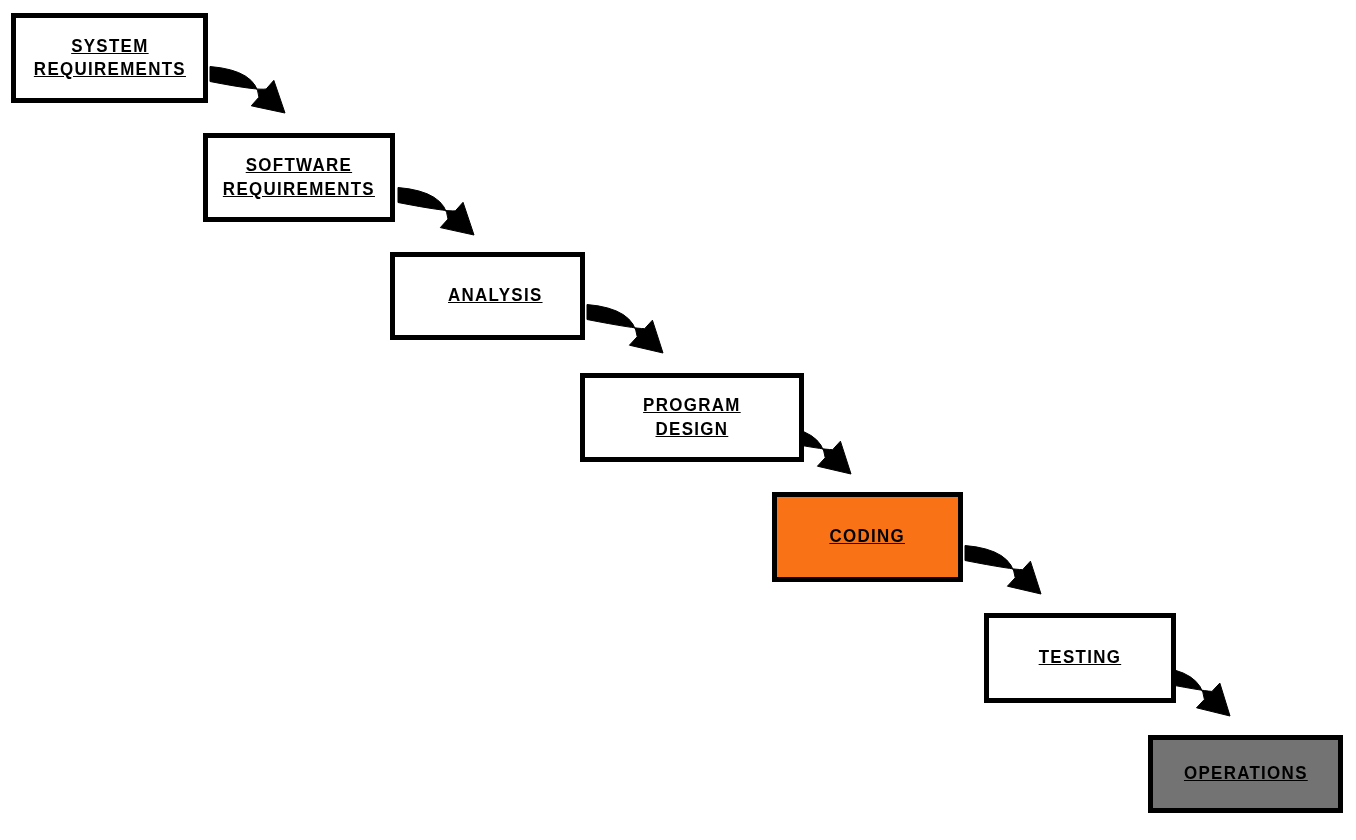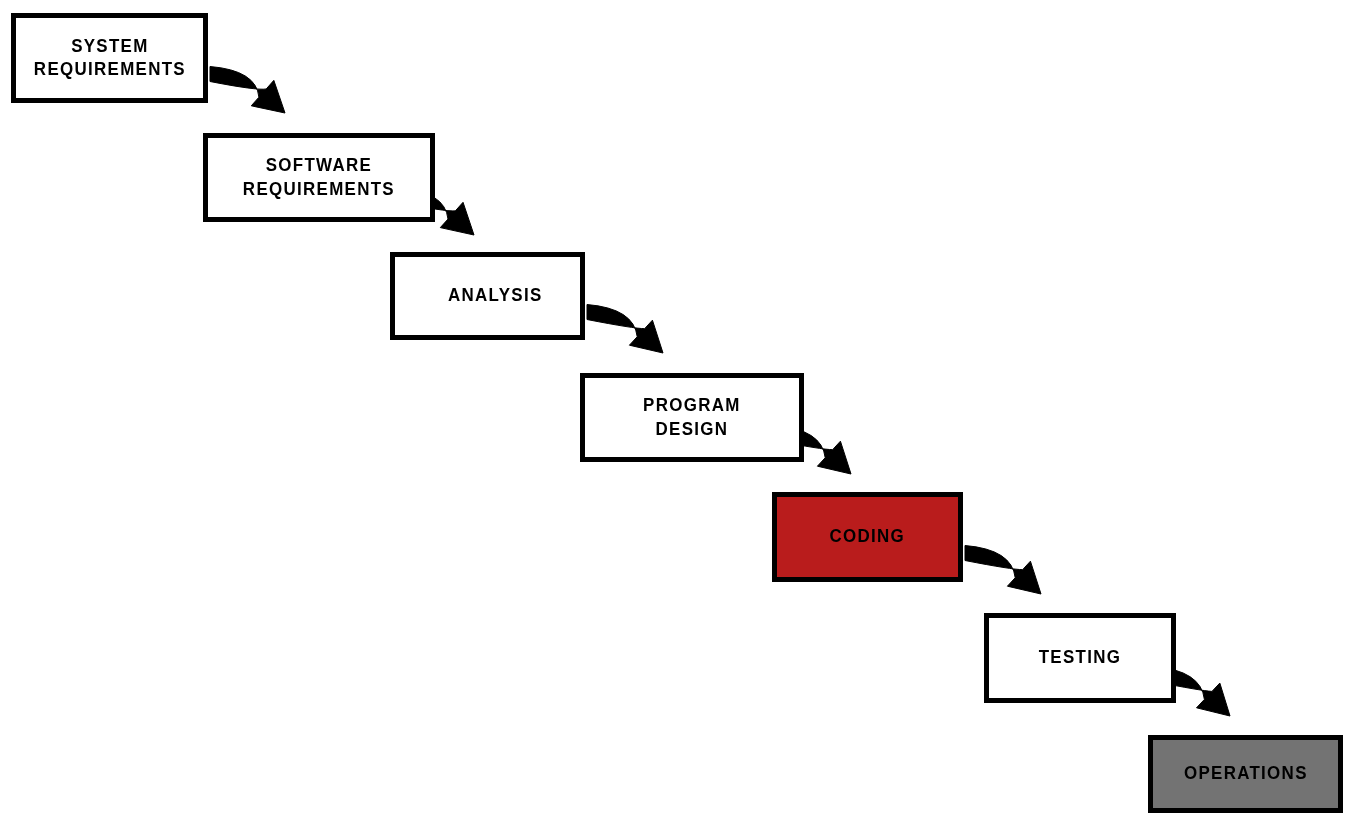--- a/index.html
+++ b/index.html
@@ -22,20 +22,21 @@
     height: 840px;
   }
   .stage-box {
     position: absolute;
     box-sizing: border-box;
     background: #ffffff;
     border: 5px solid #000000;
     display: flex;
     align-items: center;
     justify-content: center;
+    text-decoration: underline;
   }
   .stage-label {
     text-align: center;
     font-family: "Liberation Sans", sans-serif;
     font-weight: bold;
     font-size: 18px;
     line-height: 1.28;
     letter-spacing: 1.4px;
     color: #000000;
     white-space: pre-line;
@@ -60,32 +61,32 @@
       <path d="M 398 187.5 Q 445.12 191.4 448.0027331665429 219.05032548325735 L 440.3198900216975 227.60742319286095 L 474 235 L 463.034382797762 202.30817779055468 L 455.35153965291664 210.86527550015828 Q 445.12 211.65 398 202.5 Z" fill="#000000" stroke="#000000" stroke-width="1" stroke-linejoin="round"></path>
       <path d="M 587 304.5 Q 634.12 308.46 637.2007130706119 336.7320316592668 L 629.4132860608438 345.19406336374146 L 663 353 L 652.4369833071146 320.17588267225113 L 644.6495562973465 328.6379143767258 Q 634.12 328.71 587 319.5 Z" fill="#000000" stroke="#000000" stroke-width="1" stroke-linejoin="round"></path>
       <path d="M 775 425.5 Q 822.12 429.46 825.2007130706119 457.7320316592668 L 817.4132860608438 466.19406336374146 L 851 474 L 840.4369833071146 441.17588267225113 L 832.6495562973465 449.6379143767258 Q 822.12 449.71 775 440.5 Z" fill="#000000" stroke="#000000" stroke-width="1" stroke-linejoin="round"></path>
       <path d="M 965 545.5 Q 1012.12 549.46 1015.2007130706119 577.7320316592668 L 1007.4132860608438 586.1940633637414 L 1041 594 L 1030.4369833071146 561.1758826722512 L 1022.6495562973465 569.6379143767258 Q 1012.12 569.71 965 560.5 Z" fill="#000000" stroke="#000000" stroke-width="1" stroke-linejoin="round"></path>
       <path d="M 1154 666.5 Q 1201.12 670.52 1204.3980825147853 699.4231540671856 L 1196.5095223129463 707.790986399514 L 1230 716 L 1219.8322220401226 683.0513081995865 L 1211.9436618382836 691.419140531915 Q 1201.12 690.77 1154 681.5 Z" fill="#000000" stroke="#000000" stroke-width="1" stroke-linejoin="round"></path>
     </svg>
 <div class="stage-box" style="left: 11px; top: 13px; width: 197px; height: 90px; border-color: rgb(0, 0, 0); background: rgb(255, 255, 255);">
       <span class="stage-label">SYSTEM
 REQUIREMENTS</span>
     </div>
-    <div class="stage-box" style="left: 203px; top: 133px; width: 232px; height: 89px; border-color: rgb(0, 0, 0); background: rgb(255, 255, 255);">
+    <div class="stage-box" style="left: 203px; top: 133px; width: 192px; height: 89px; border-color: rgb(0, 0, 0); background: rgb(255, 255, 255);">
       <span class="stage-label">SOFTWARE
 REQUIREMENTS</span>
     </div>
     <div class="stage-box" style="left: 390px; top: 252px; width: 195px; height: 88px; border-color: rgb(0, 0, 0); background: rgb(255, 255, 255); padding-left: 15px;">
       <span class="stage-label">ANALYSIS</span>
     </div>
     <div class="stage-box" style="left: 580px; top: 373px; width: 224px; height: 89px; border-color: rgb(0, 0, 0); background: rgb(255, 255, 255);">
       <span class="stage-label">PROGRAM
 DESIGN</span>
     </div>
-    <div class="stage-box" style="left: 772px; top: 492px; width: 191px; height: 90px; border-color: rgb(0, 0, 0); background: #b91c1c;">
+    <div class="stage-box" style="left: 772px; top: 492px; width: 191px; height: 90px; border-color: rgb(0, 0, 0); background: #f97316;">
       <span class="stage-label">CODING</span>
     </div>
     <div class="stage-box" style="left: 960px; top: 613px; width: 192px; height: 90px; border-color: rgb(0, 0, 0); background: rgb(255, 255, 255); margin-left: 24px;">
       <span class="stage-label">TESTING</span>
     </div>
     <div class="stage-box" style="left: 1148px; top: 735px; width: 195px; height: 78px; border-color: rgb(0, 0, 0); background: #737373;">
       <span class="stage-label">OPERATIONS</span>
     </div>
   </div>
 

